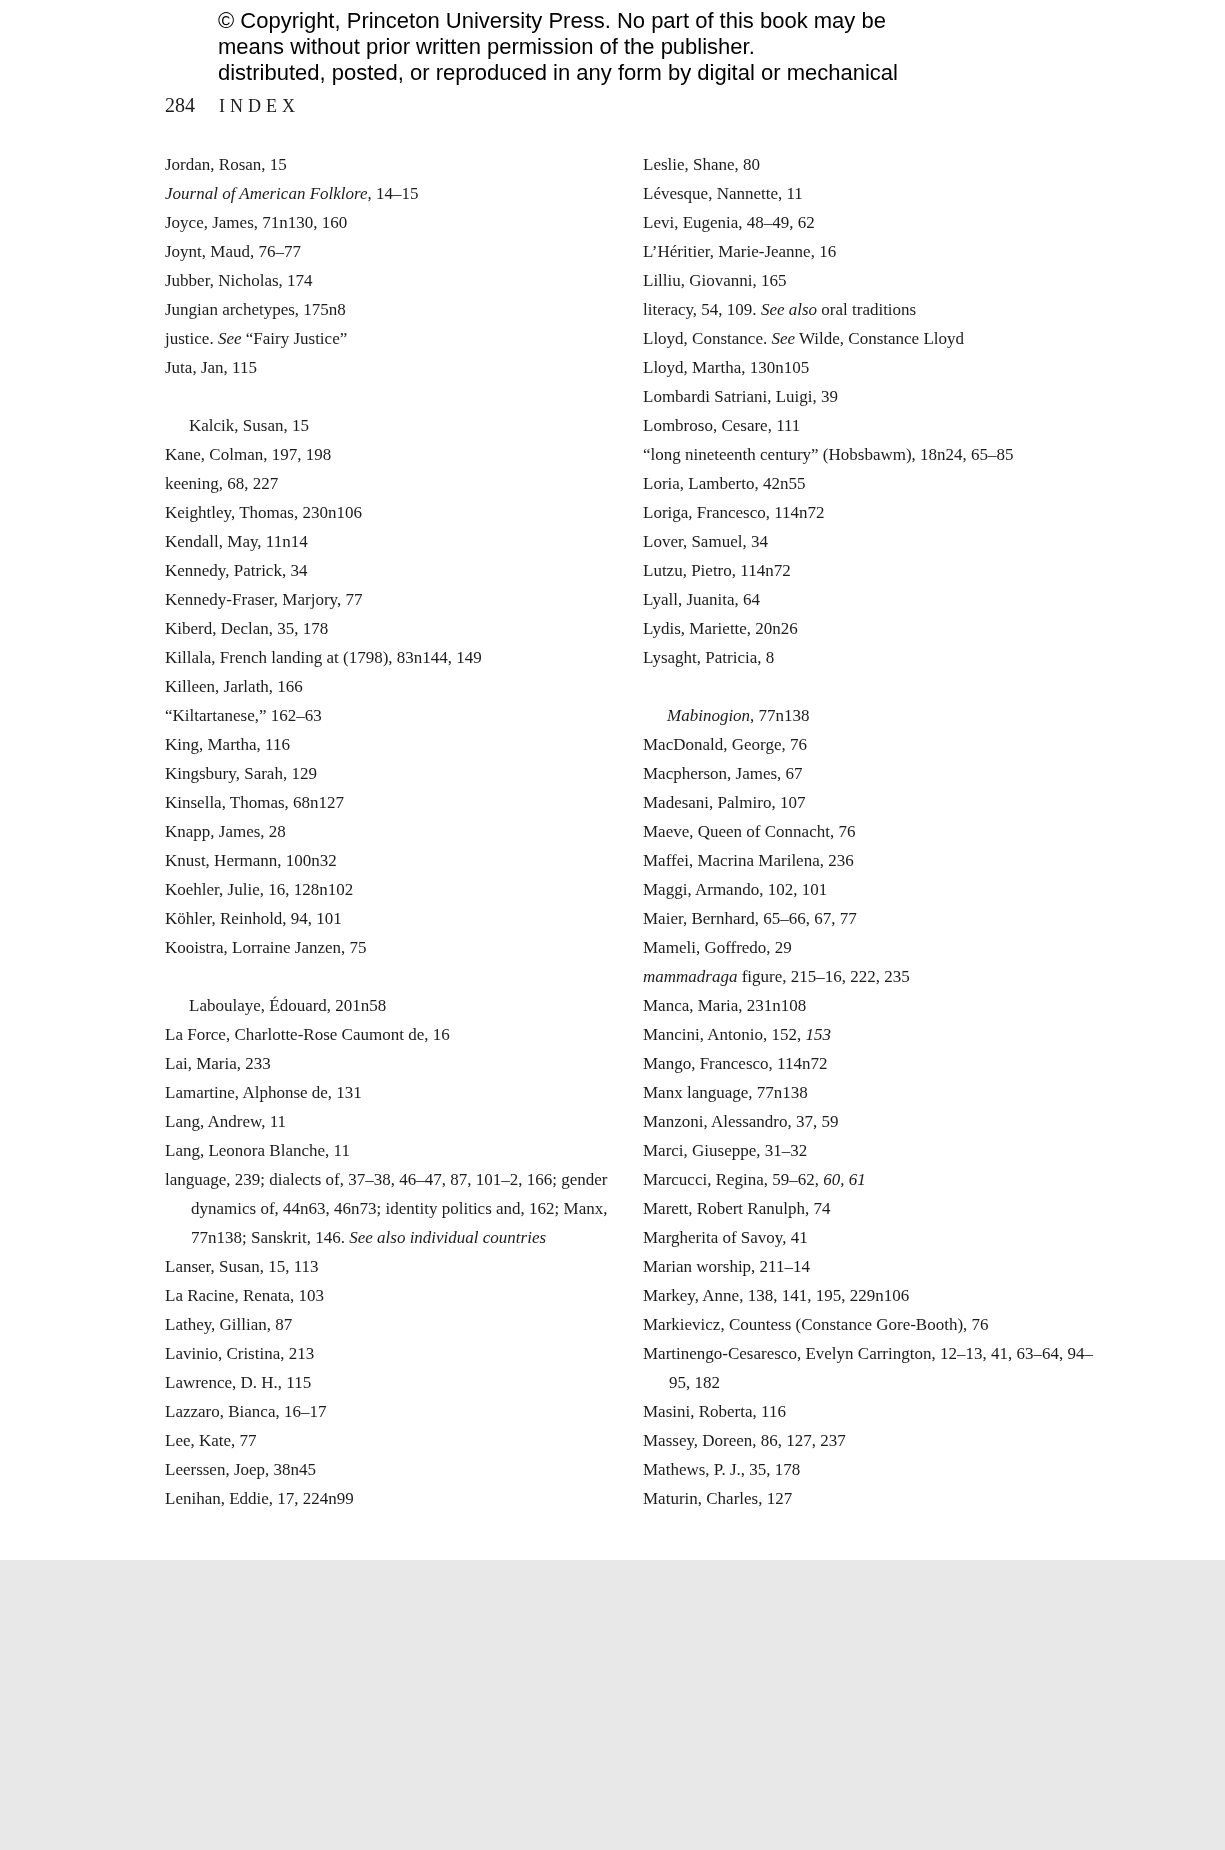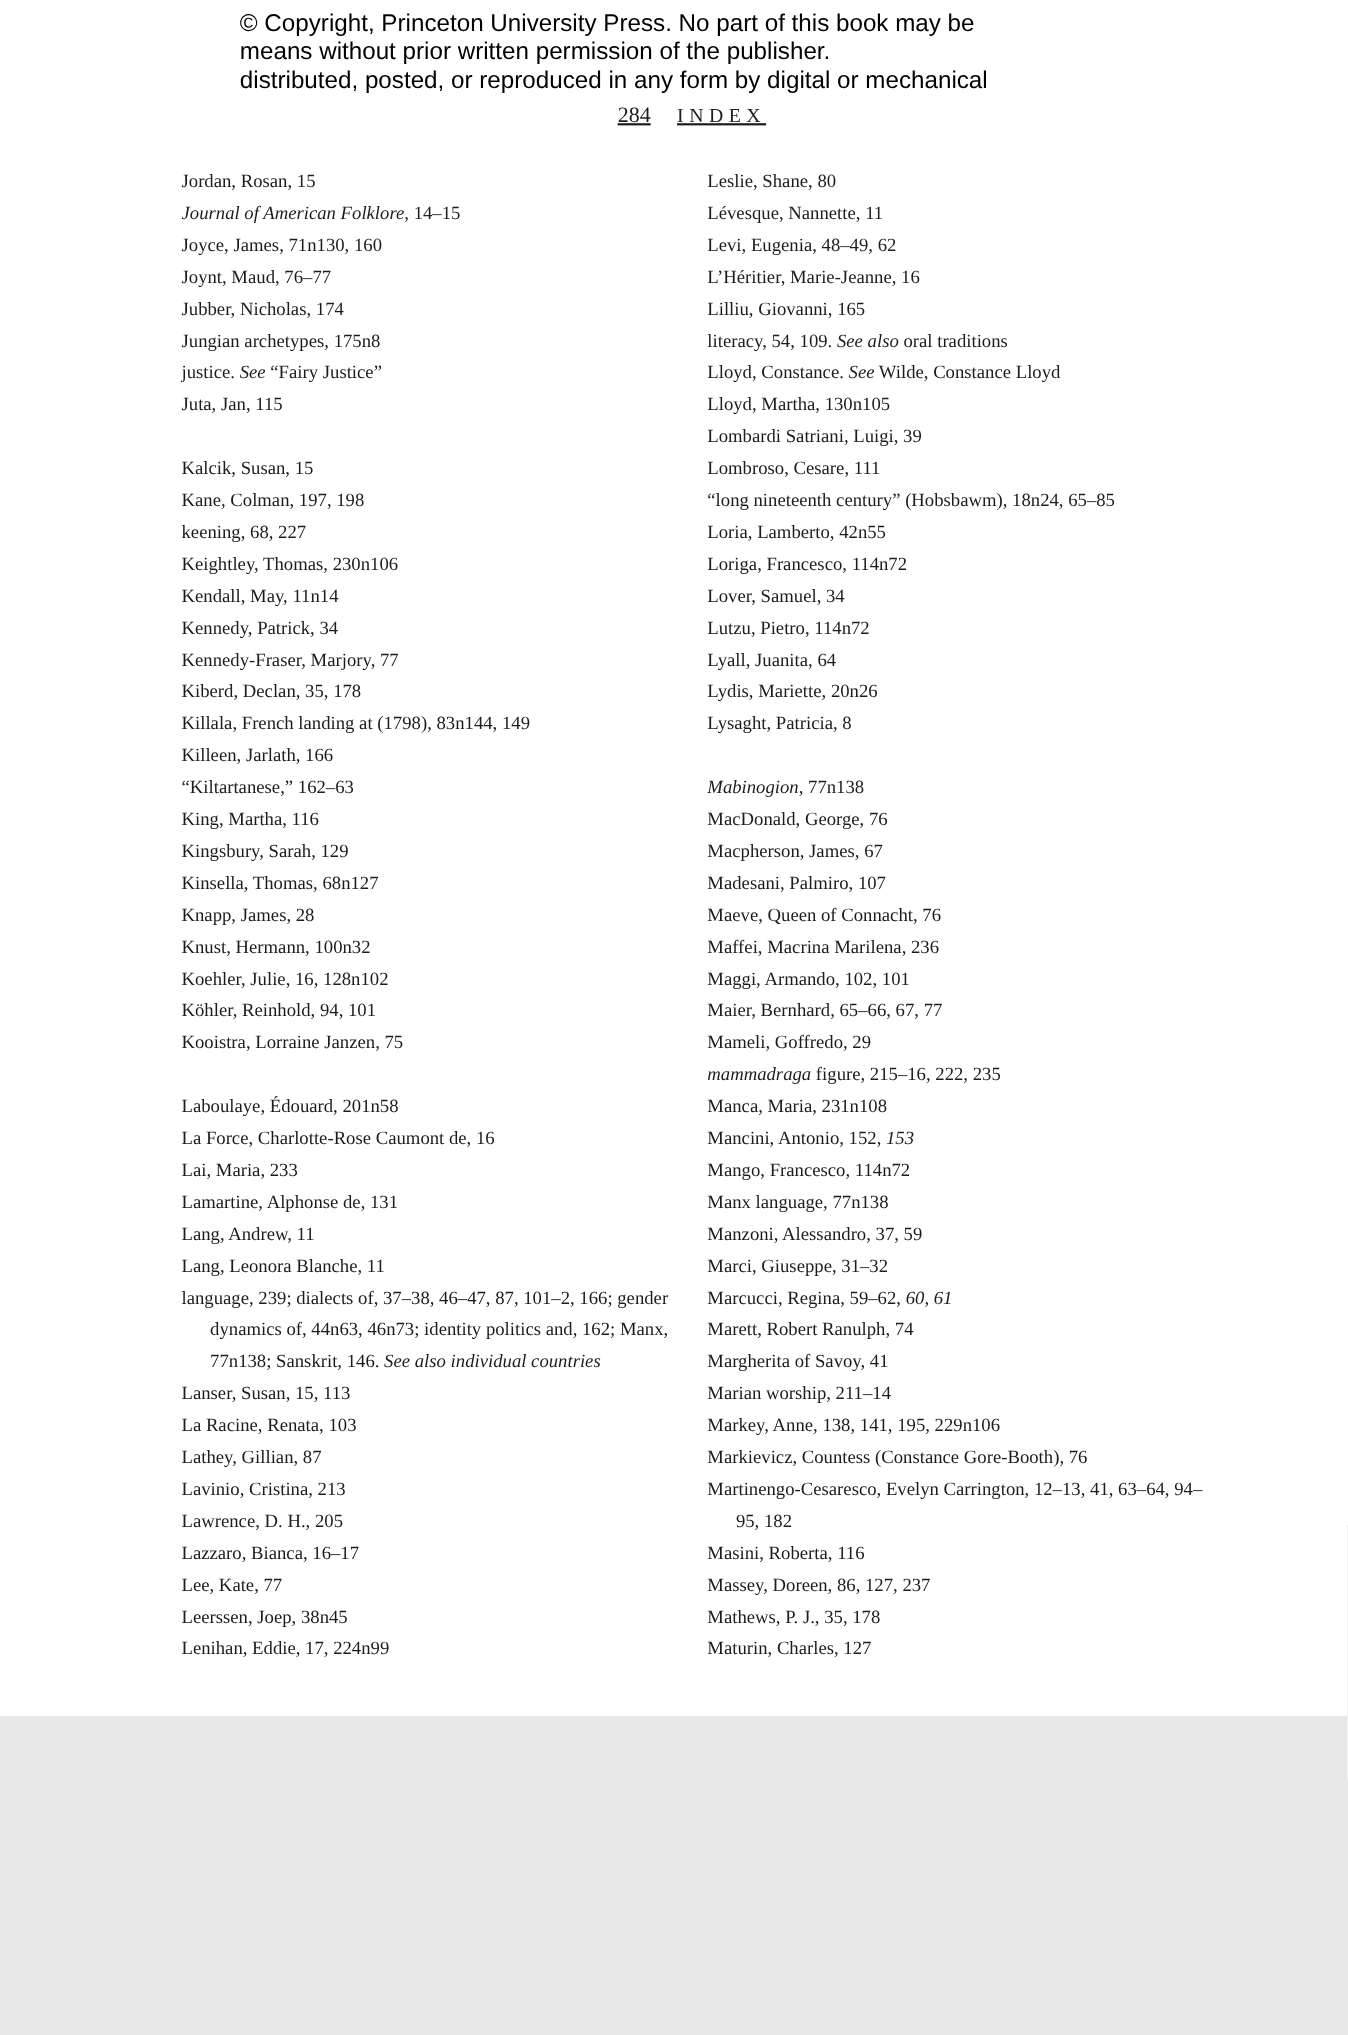--- a/index.html
+++ b/index.html
@@ -21,44 +21,42 @@
     font-size: 22px;
     line-height: 26px;
     color: #000000;
     white-space: nowrap;
   }
   .running-head {
     position: absolute;
     left: 165px;
     top: 94px;
     width: 928px;
-    text-align: center;
     font-size: 20px;
     color: #1c1c1c;
-    text-decoration: underline;
   }
   .running-head .idx-title {
     margin-left: 24px;
     font-size: 18px;
     letter-spacing: 5px;
   }
   .col {
     position: absolute;
     top: 150px;
     font-size: 17px;
     line-height: 29px;
   }
   .col-left  { left: 165px; width: 462px; }
   .col-right { left: 643px; width: 456px; }
   .entry {
     margin: 0;
     padding-left: 26px;
     text-indent: -26px;
   }
-  .entry.gap { margin-top: 29px; }
+  .entry.gap { margin-top: 29px; margin-left: 24px; }
   .it { font-style: italic; }
   .footer {
     position: absolute;
     left: 0;
     top: 1788px;
     width: 1225px;
     text-align: right;
     font-family: "Liberation Sans", sans-serif;
     font-size: 22px;
     color: #000000;
@@ -111,21 +109,21 @@
       <p class="entry"><span>La Force, Charlotte-Rose Caumont de, 16</span></p>
       <p class="entry"><span>Lai, Maria, 233</span></p>
       <p class="entry"><span>Lamartine, Alphonse de, 131</span></p>
       <p class="entry"><span>Lang, Andrew, 11</span></p>
       <p class="entry"><span>Lang, Leonora Blanche, 11</span></p>
       <p class="entry"><span>language, 239; dialects of, 37–38, 46–47, 87, 101–2, 166; gender dynamics of, 44n63, 46n73; identity politics and, 162; Manx, 77n138; Sanskrit, 146. </span><span class="it">See also individual countries</span></p>
       <p class="entry"><span>Lanser, Susan, 15, 113</span></p>
       <p class="entry"><span>La Racine, Renata, 103</span></p>
       <p class="entry"><span>Lathey, Gillian, 87</span></p>
       <p class="entry"><span>Lavinio, Cristina, 213</span></p>
-      <p class="entry"><span>Lawrence, D. H., 205</span></p>
+      <p class="entry"><span>Lawrence, D. H., 115</span></p>
       <p class="entry"><span>Lazzaro, Bianca, 16–17</span></p>
       <p class="entry"><span>Lee, Kate, 77</span></p>
       <p class="entry"><span>Leerssen, Joep, 38n45</span></p>
       <p class="entry"><span>Lenihan, Eddie, 17, 224n99</span></p>
     </div>
   <div class="col col-right" id="col-right">
       <p class="entry"><span>Leslie, Shane, 80</span></p>
       <p class="entry"><span>Lévesque, Nannette, 11</span></p>
       <p class="entry"><span>Levi, Eugenia, 48–49, 62</span></p>
       <p class="entry"><span>L’Héritier, Marie-Jeanne, 16</span></p>

